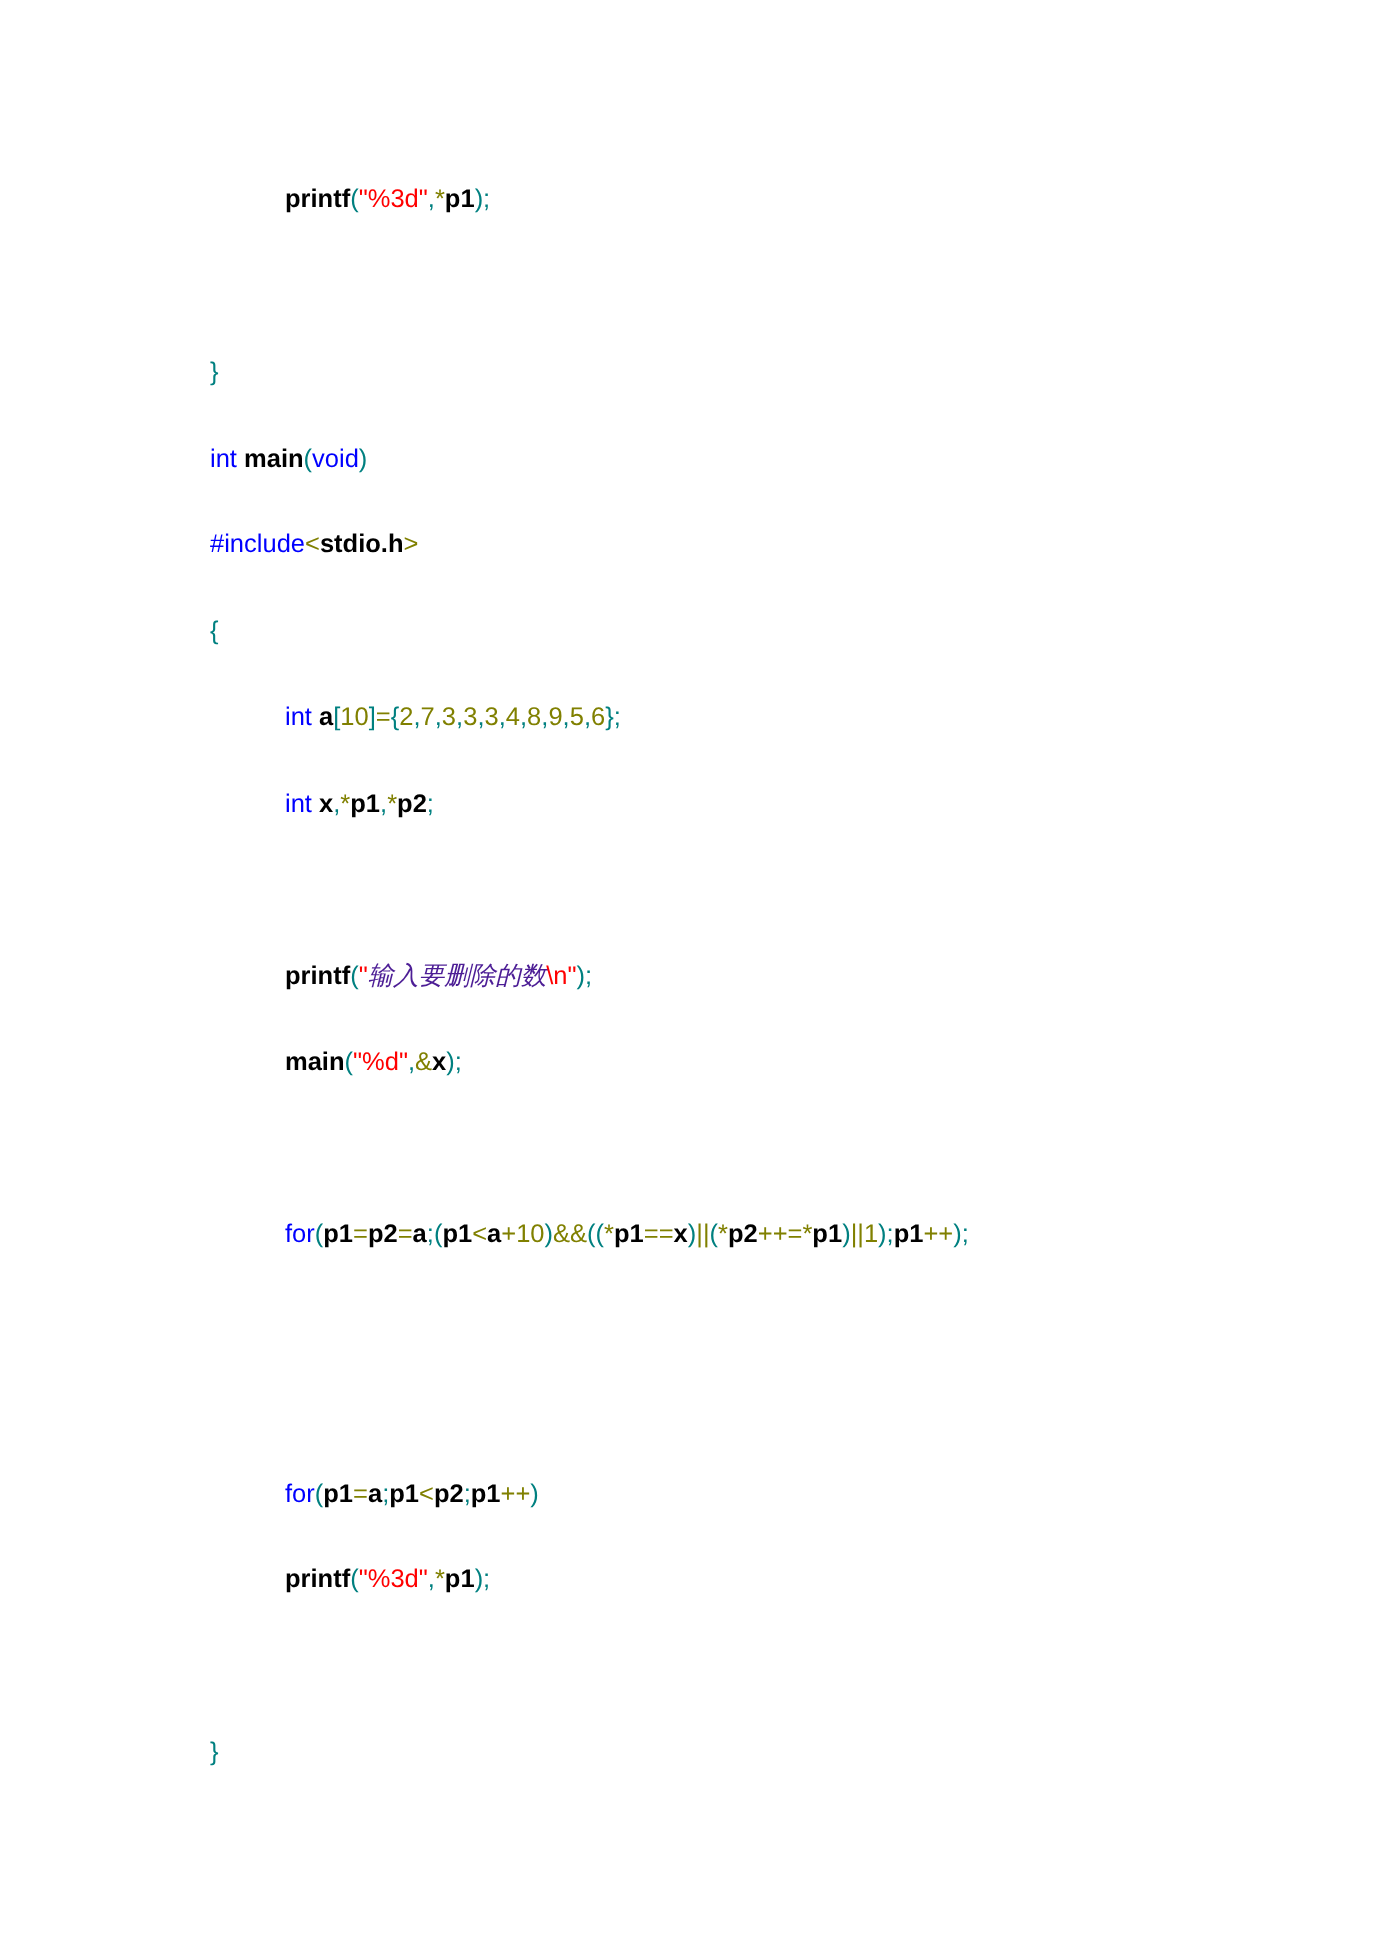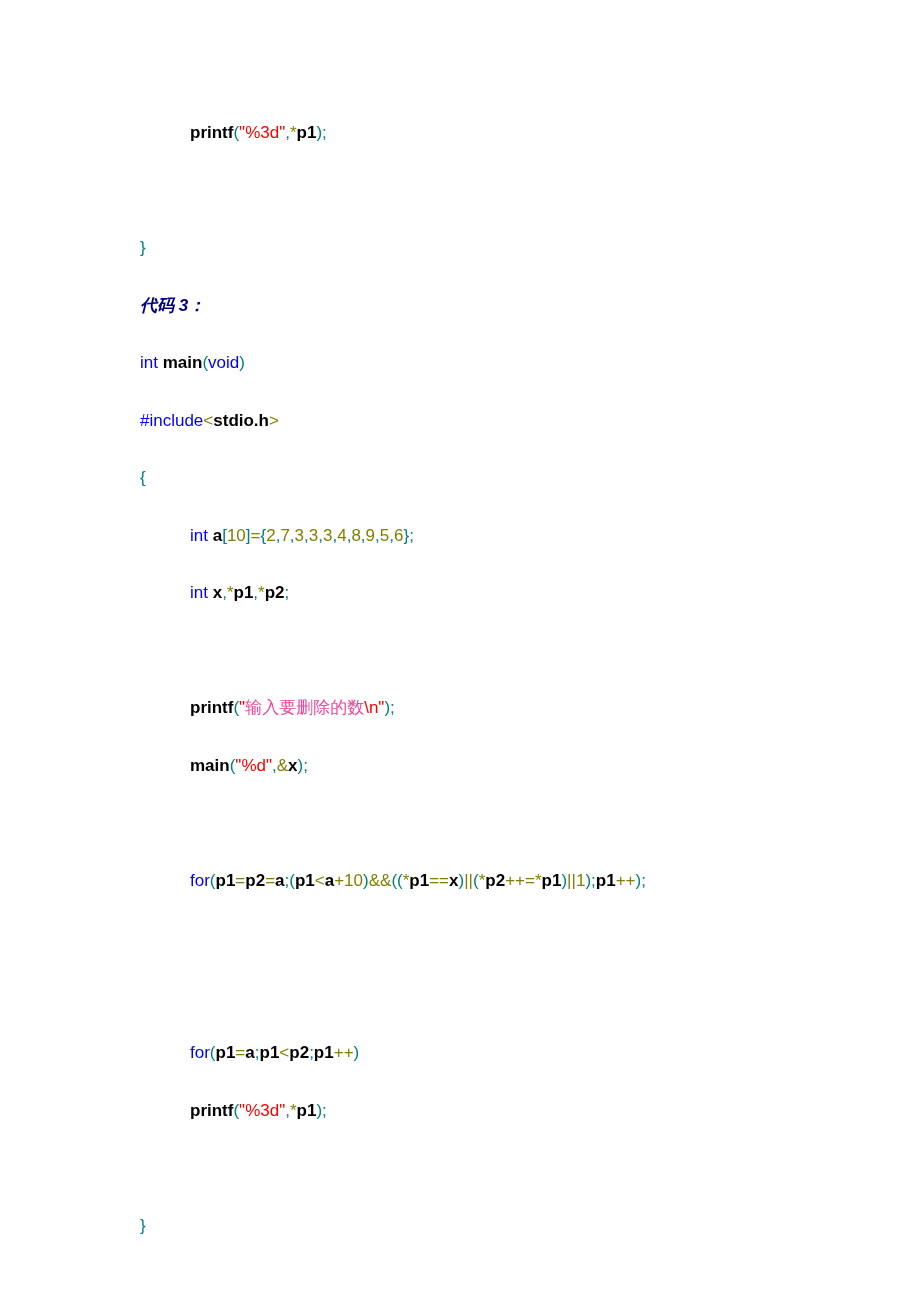--- a/index.html
+++ b/index.html
@@ -19,31 +19,30 @@
     white-space: pre;
   }
   .indent {
     padding-left: 50px;
   }
   .black { color: #000000; font-weight: bold; }
   .blue { color: #0000ff; }
   .teal { color: #008080; }
   .red { color: #ff0000; }
   .olive { color: #808000; }
-  .darkred { color: #ec4899; }
+  .darkred { color: #4c1d95; font-style: italic; }
   .bi { font-style: italic; font-weight: bold; color: #000080; }
 </style>
 </head>
 <body>
 
 <div class="page" id="page-root">
     <div class="line indent"><span class="black">printf</span><span class="teal">(</span><span class="red">"%3d"</span><span class="teal">,</span><span class="olive">*</span><span class="black">p1</span><span class="teal">);</span></div>
     <div class="line">&nbsp;</div>
     <div class="line"><span class="teal">}</span></div>
-    <div class="line"><span class="bi">代码 3：</span></div>
     <div class="line"><span class="blue">int</span><span class="black"> main</span><span class="teal">(</span><span class="blue">void</span><span class="teal">)</span></div>
     <div class="line"><span class="blue">#include</span><span class="olive">&lt;</span><span class="black">stdio.h</span><span class="olive">&gt;</span></div>
     <div class="line"><span class="teal">{</span></div>
     <div class="line indent"><span class="blue">int</span><span class="black"> a</span><span class="teal">[</span><span class="olive">10</span><span class="teal">]</span><span class="olive">=</span><span class="teal">{</span><span class="olive">2</span><span class="teal">,</span><span class="olive">7</span><span class="teal">,</span><span class="olive">3</span><span class="teal">,</span><span class="olive">3</span><span class="teal">,</span><span class="olive">3</span><span class="teal">,</span><span class="olive">4</span><span class="teal">,</span><span class="olive">8</span><span class="teal">,</span><span class="olive">9</span><span class="teal">,</span><span class="olive">5</span><span class="teal">,</span><span class="olive">6</span><span class="teal">};</span></div>
     <div class="line indent"><span class="blue">int</span><span class="black"> x</span><span class="teal">,</span><span class="olive">*</span><span class="black">p1</span><span class="teal">,</span><span class="olive">*</span><span class="black">p2</span><span class="teal">;</span></div>
     <div class="line indent">&nbsp;</div>
     <div class="line indent"><span class="black">printf</span><span class="teal">(</span><span class="red">"</span><span class="darkred">输入要删除的数</span><span class="red">\n"</span><span class="teal">);</span></div>
     <div class="line indent"><span class="black">main</span><span class="teal">(</span><span class="red">"%d"</span><span class="teal">,</span><span class="olive">&amp;</span><span class="black">x</span><span class="teal">);</span></div>
     <div class="line indent">&nbsp;</div>
     <div class="line indent"><span class="blue">for</span><span class="teal">(</span><span class="black">p1</span><span class="olive">=</span><span class="black">p2</span><span class="olive">=</span><span class="black">a</span><span class="teal">;(</span><span class="black">p1</span><span class="olive">&lt;</span><span class="black">a</span><span class="olive">+10</span><span class="teal">)</span><span class="olive">&amp;&amp;</span><span class="teal">((</span><span class="olive">*</span><span class="black">p1</span><span class="olive">==</span><span class="black">x</span><span class="teal">)</span><span class="olive">||</span><span class="teal">(</span><span class="olive">*</span><span class="black">p2</span><span class="olive">++=*</span><span class="black">p1</span><span class="teal">)</span><span class="olive">||1</span><span class="teal">);</span><span class="black">p1</span><span class="olive">++</span><span class="teal">);</span></div>

